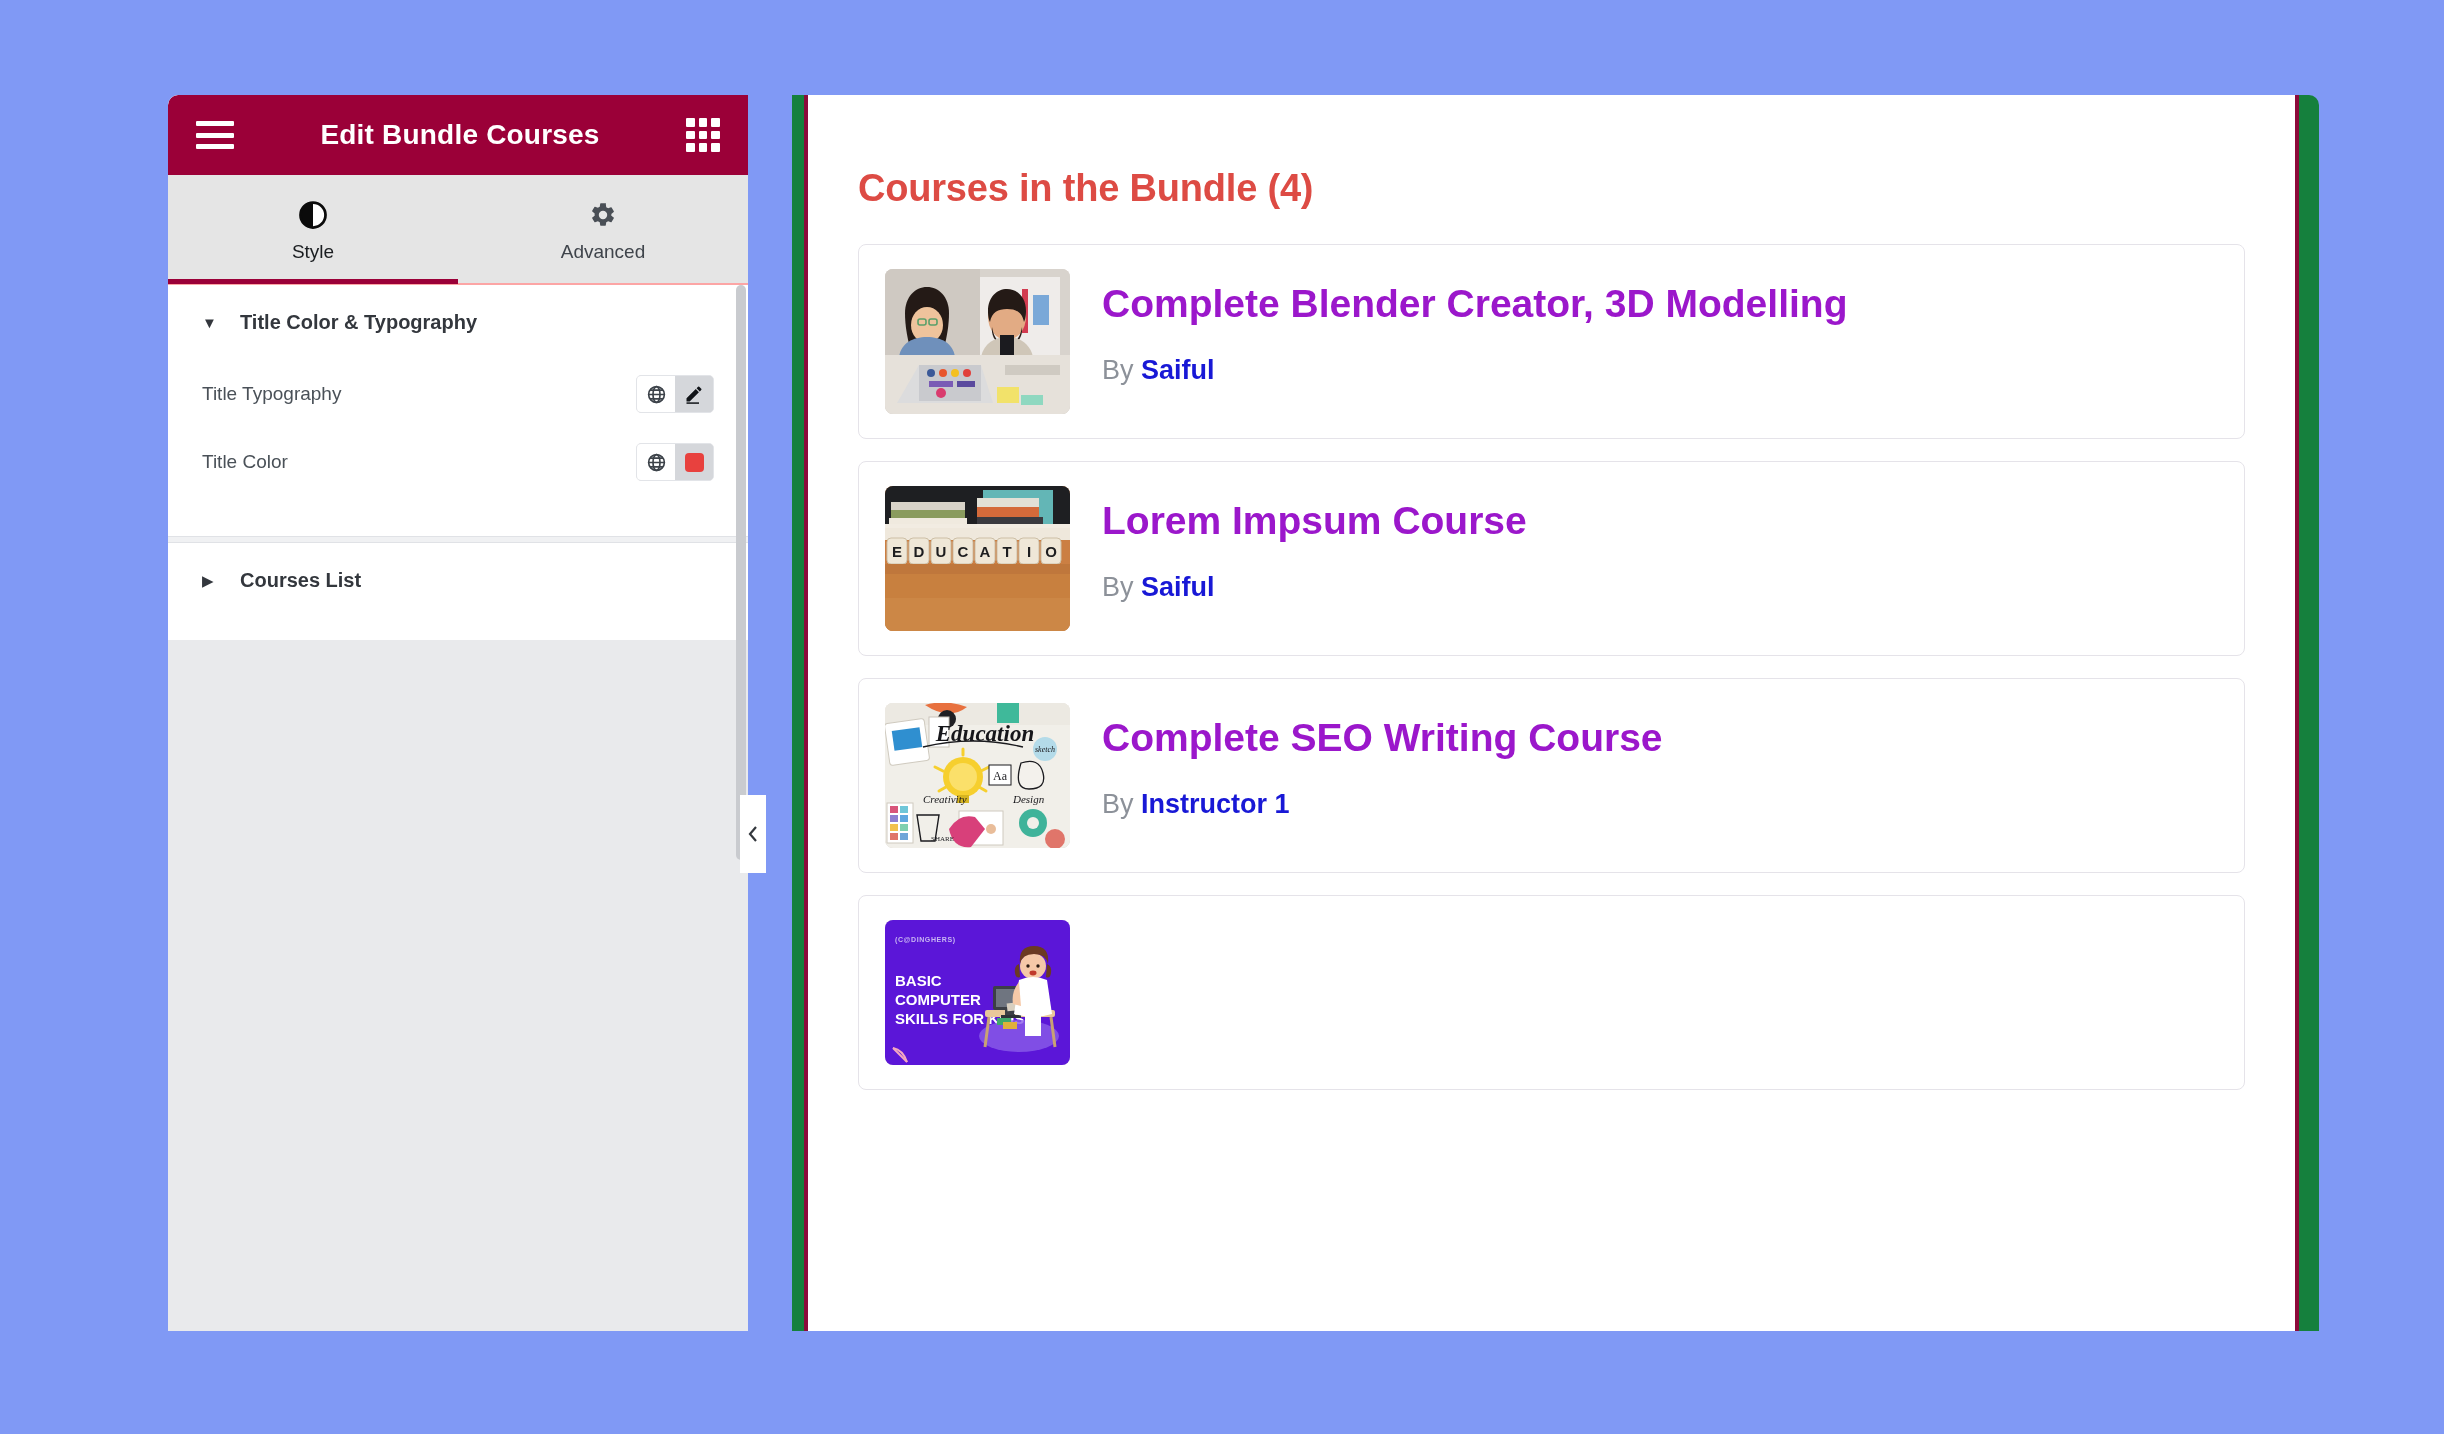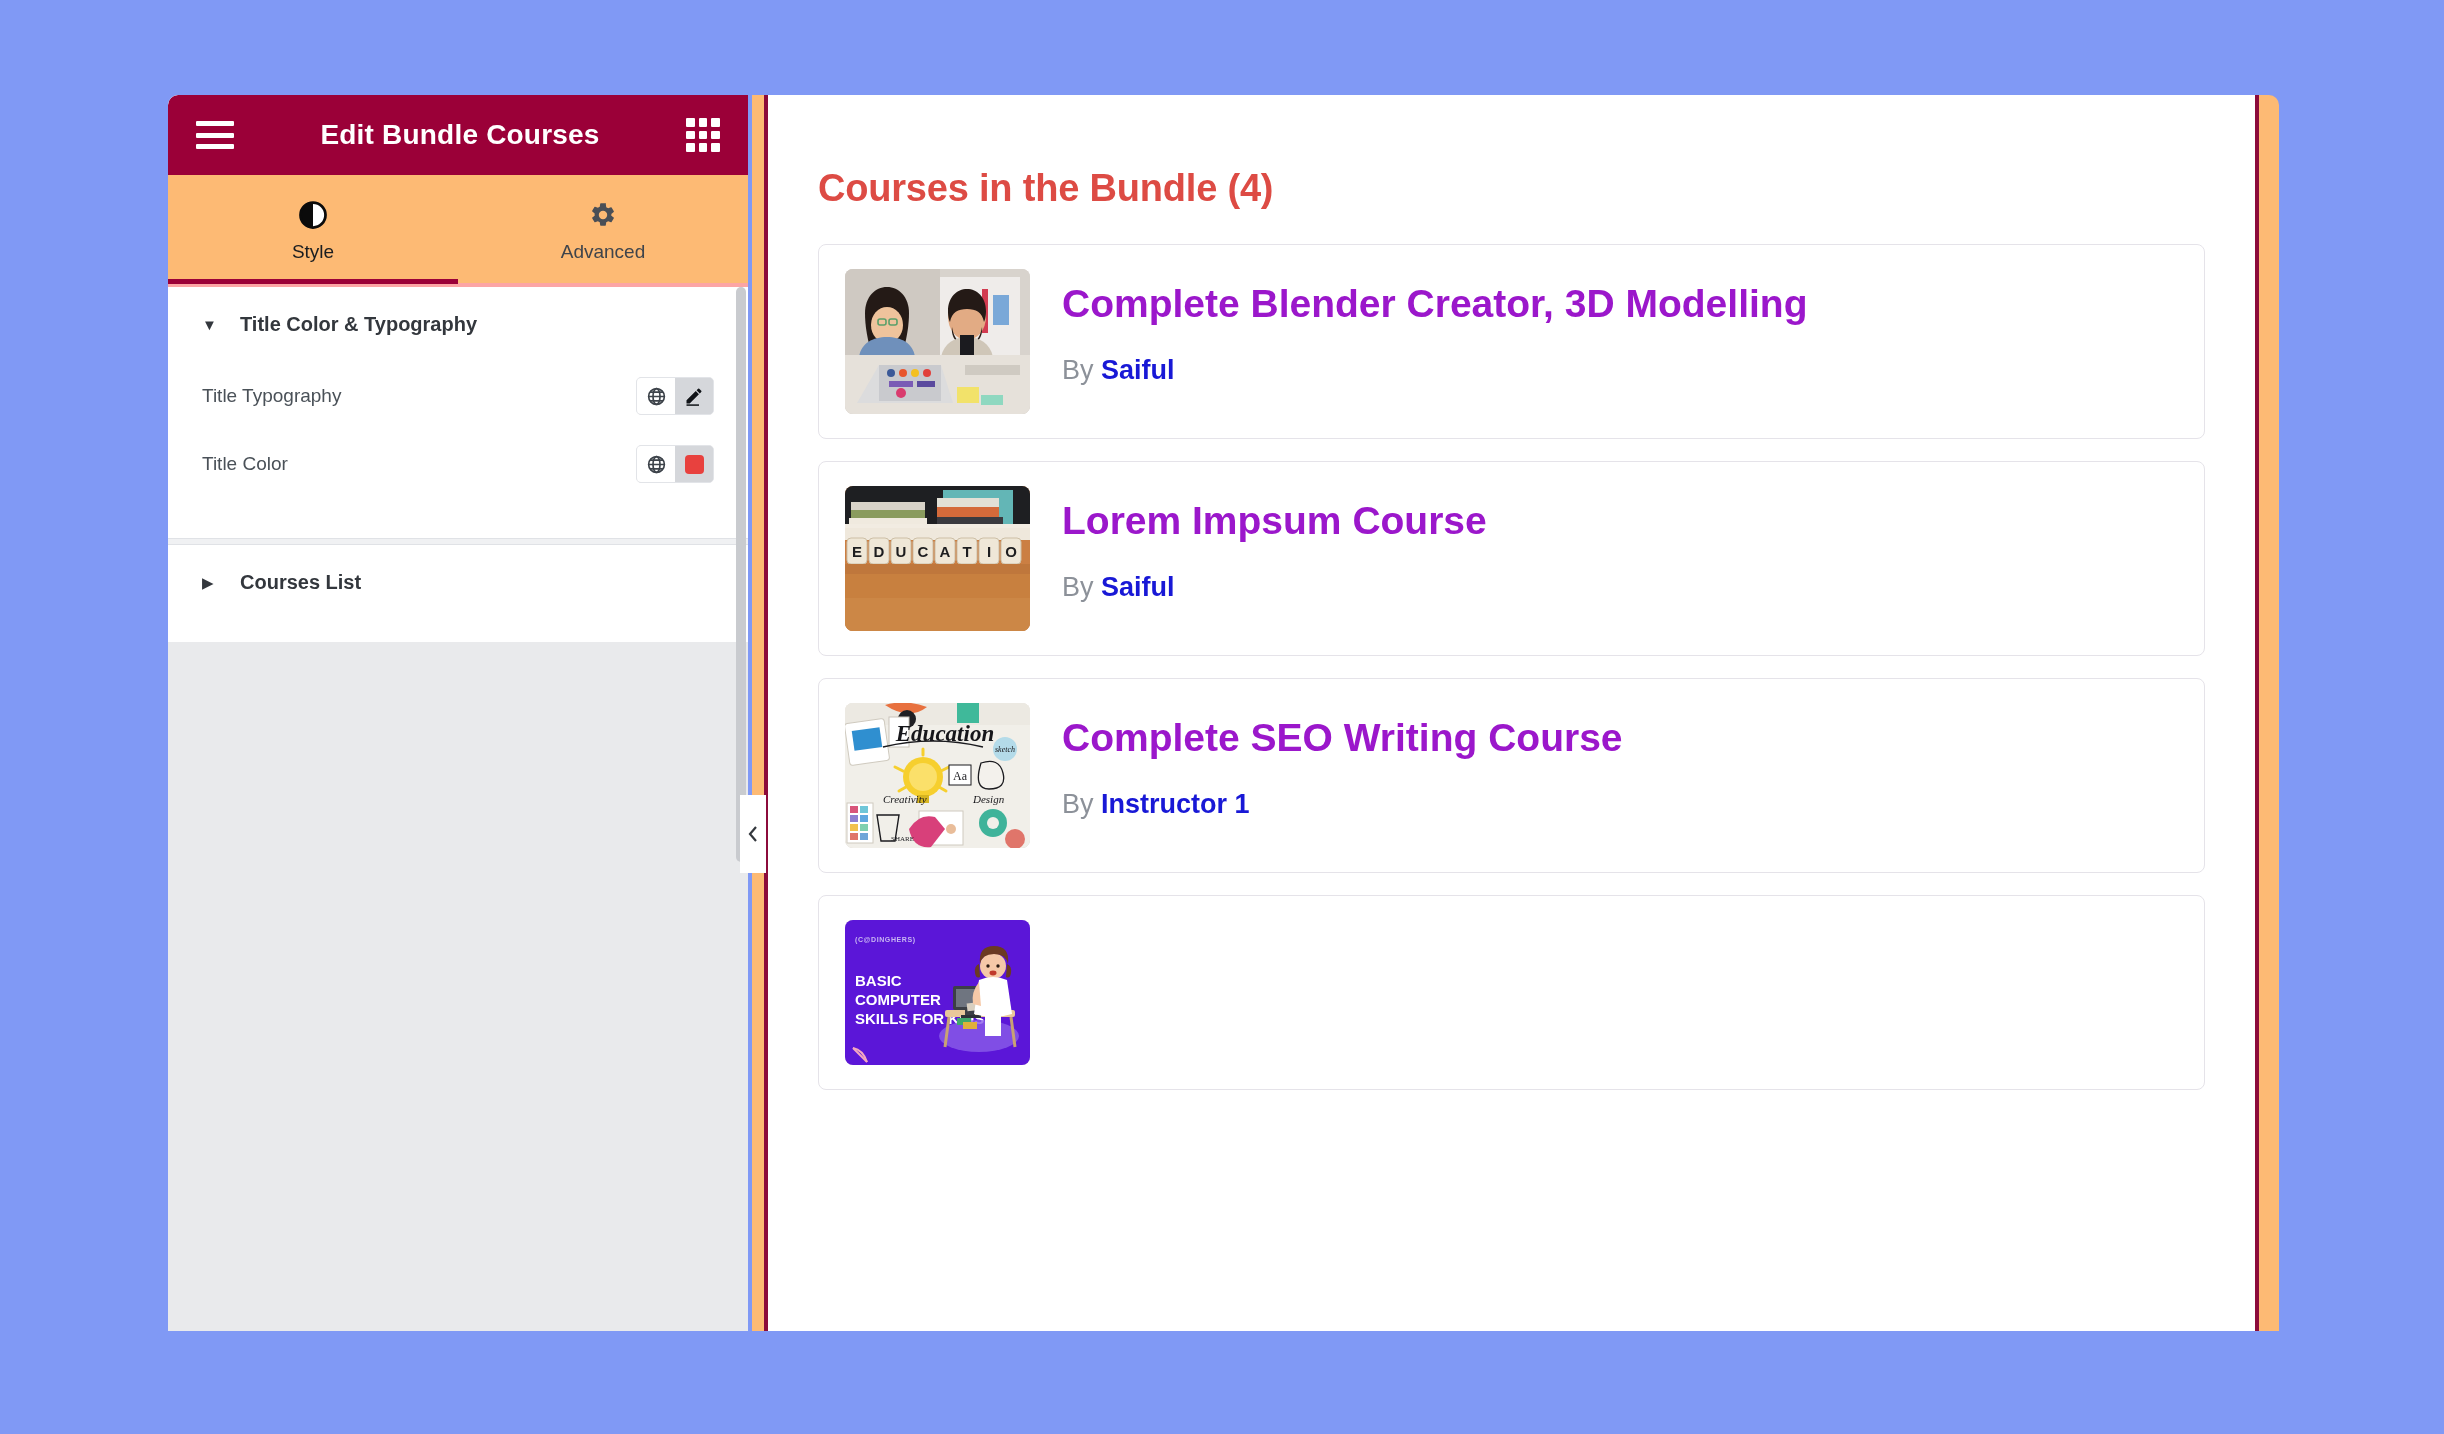--- a/index.html
+++ b/index.html
@@ -76,24 +76,24 @@
     flex: 0 0 auto;
   }
   .grid-icon i {
     display: block;
     background: #ffffff;
     border-radius: 1px;
   }
 
   .panel-tabs {
     display: flex;
-    background: #fdba74;
+    background: #e5e5e5;
     flex: 0 0 auto;
     position: relative;
-    border-bottom: 4px solid #fca5a5;
+    border-bottom: 2px solid #fca5a5;
   }
   .tab {
     flex: 1 1 50%;
     padding: 22px 0 20px;
     text-align: center;
     cursor: pointer;
     position: relative;
   }
   .tab .tab-icon {
     display: block;
@@ -202,25 +202,25 @@
     width: 10px;
     height: 575px;
     background: #c9cbcf;
     border-radius: 6px;
     cursor: pointer;
   }
 
   
   .preview-canvas {
     position: absolute;
-    left: 752px;
+    left: 792px;
     top: 95px;
     width: 1527px;
     height: 1236px;
-    background: #fdba74;
+    background: #15803d;
     border-top-right-radius: 10px;
     overflow: hidden;
   }
 
   .widget-frame {
     position: absolute;
     left: 12px;
     top: -20px;
     width: 1495px;
     height: 1288px;

